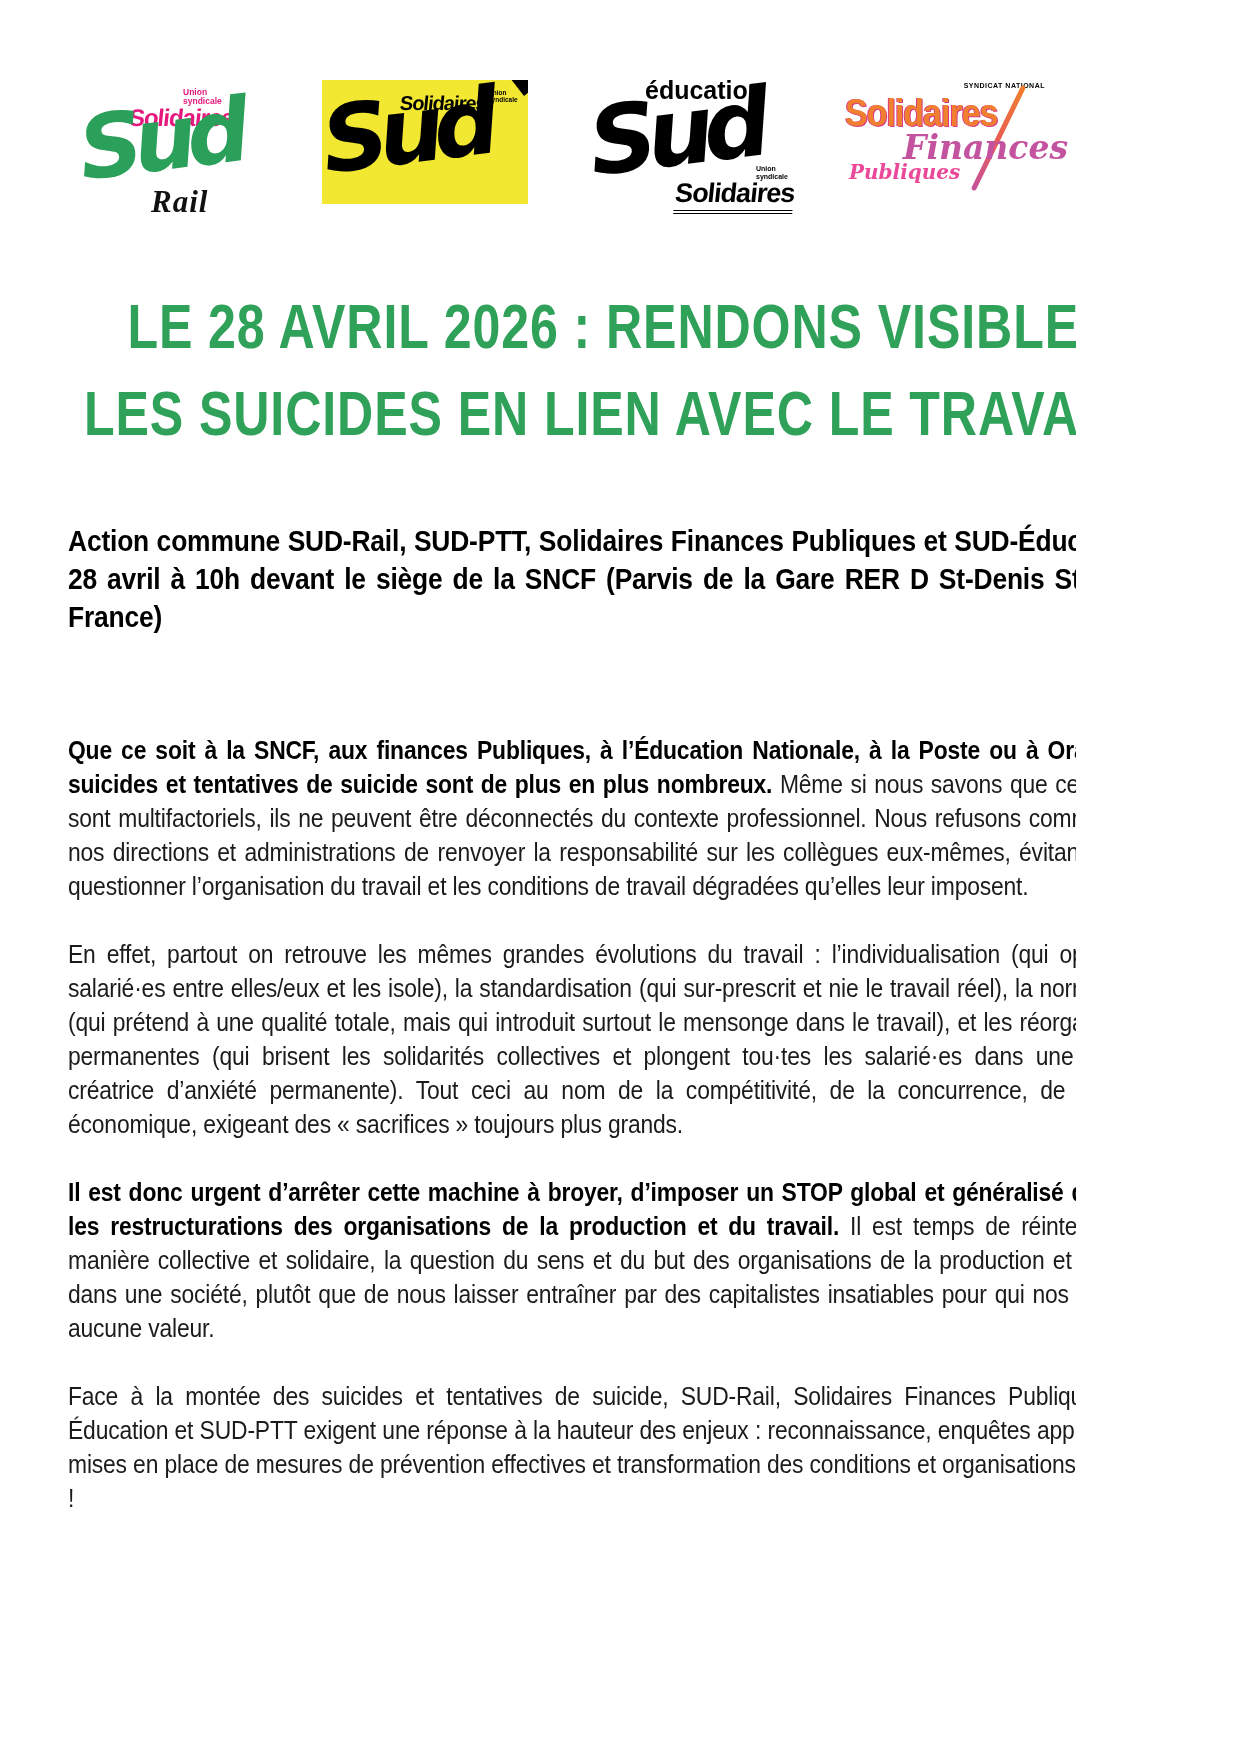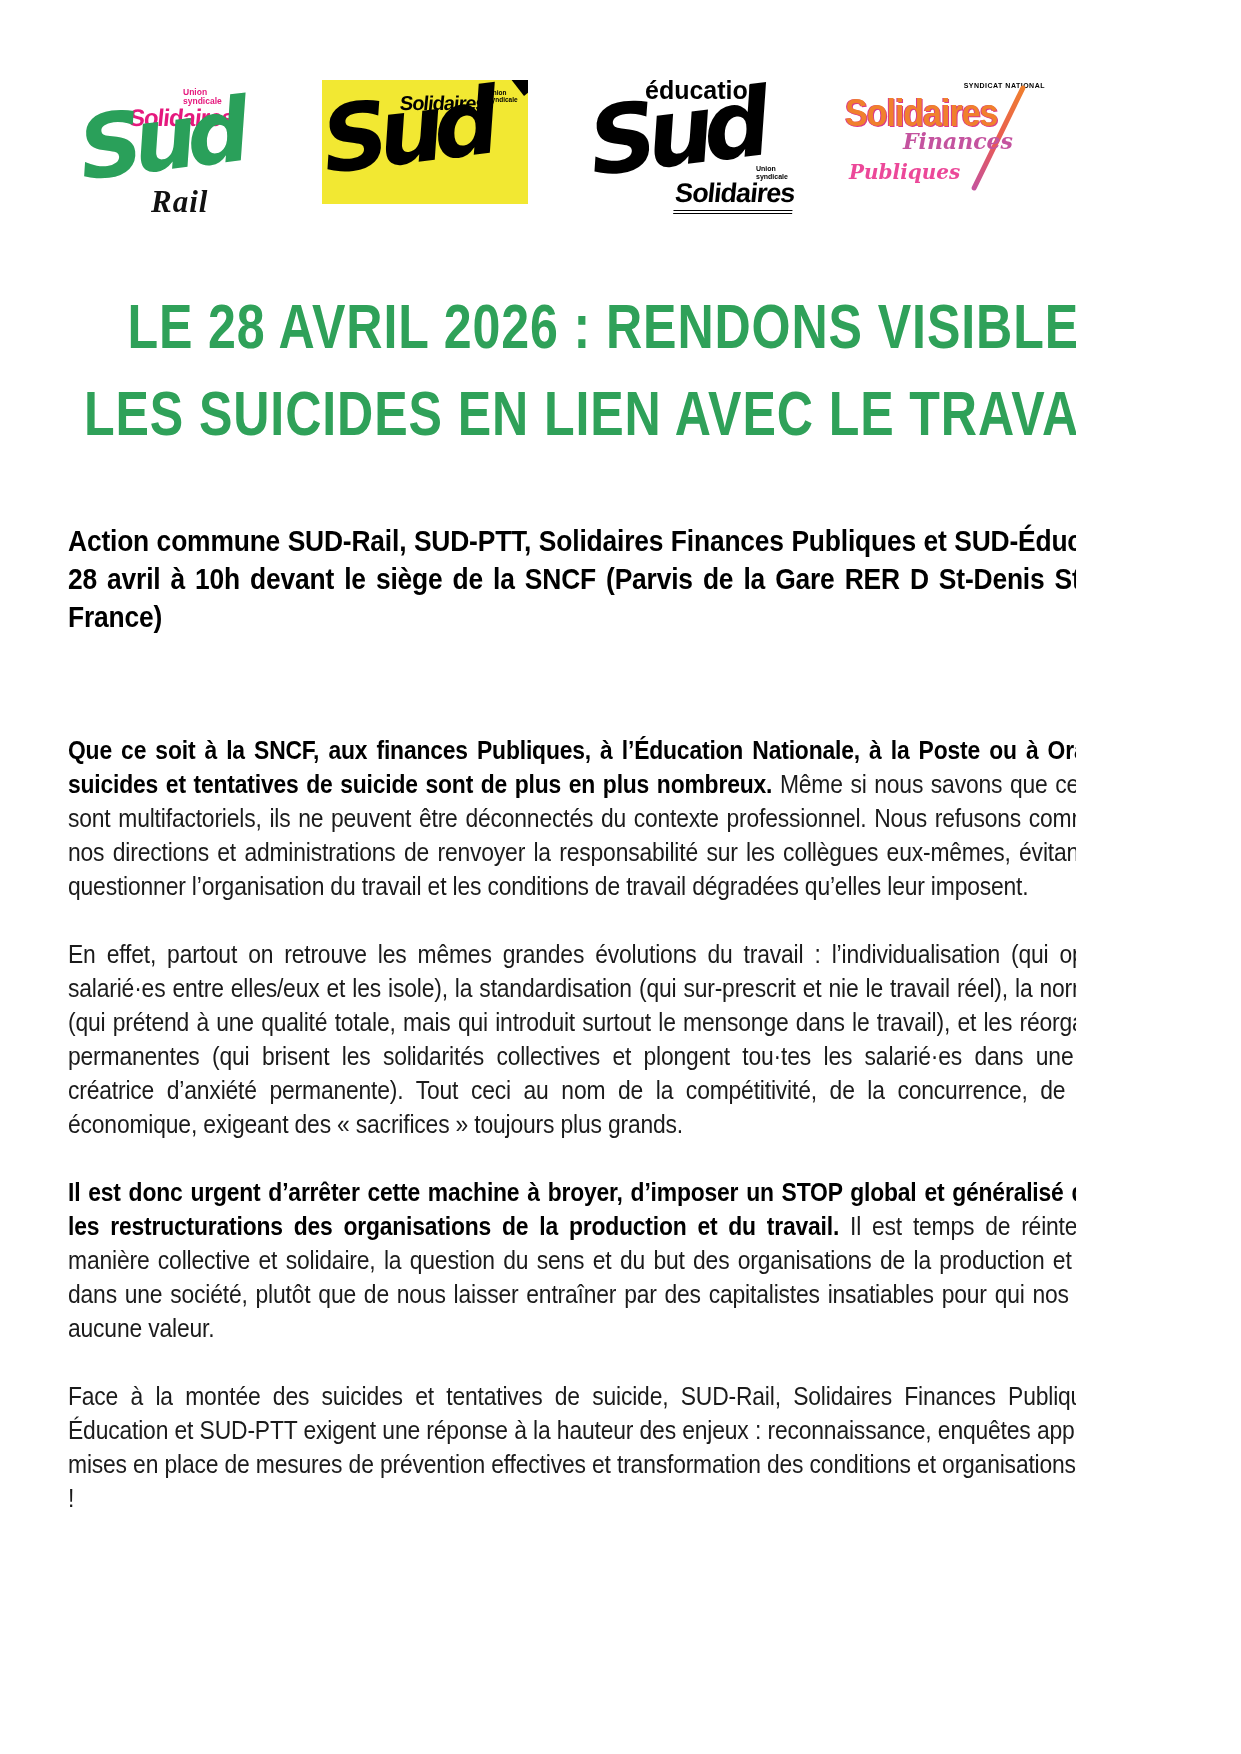--- a/index.html
+++ b/index.html
@@ -34,21 +34,21 @@
   .logo-edu .prefix{top:0;left:52px;font-size:25px;font-weight:900;color:#000;letter-spacing:0px;}
   .logo-edu .sud{top:10px;left:-4px;font-size:94px;line-height:94px;font-weight:900;font-style:italic;color:#000;letter-spacing:-10px;transform:rotate(-7deg);font-family:"DejaVu Sans",sans-serif;}
   .logo-edu .union{bottom:36px;right:2px;width:40px;font-size:7px;font-weight:700;color:#000;white-space:normal;line-height:7.5px;}
   .logo-edu .soli{bottom:2px;right:4px;font-size:27px;font-weight:900;color:#000;transform:skewX(-6deg);letter-spacing:-1px;border-bottom:4px double #000;padding-bottom:1px;}
 
   
   .logo-fp{left:845px;top:82px;width:200px;height:120px;}
   .logo-fp .synat{top:0;right:0;font-size:7px;font-weight:700;color:#000;letter-spacing:0.5px;}
   .logo-fp .soli{top:8px;left:0;font-size:34px;font-weight:900;color:#F0802D;letter-spacing:-1px;transform:scaleY(1.15);transform-origin:0 0;
      text-shadow:-1px 0 #D9398B,1px 1px 0 #D9398B;}
-  .logo-fp .fin{top:46px;left:58px;font-size:22px;font-weight:700;font-style:italic;color:#C4539F;font-family:"DejaVu Serif",serif;letter-spacing:0px;}
+  .logo-fp .fin{top:46px;left:58px;font-size:33px;font-weight:700;font-style:italic;color:#C4539F;font-family:"DejaVu Serif",serif;letter-spacing:0px;}
   .logo-fp .pub{top:78px;left:4px;font-size:20px;font-weight:700;font-style:italic;color:#ec4899;font-family:"DejaVu Serif",serif;}
   .logo-fp .swoosh{top:-2px;right:44px;width:5px;height:116px;border-radius:3px;background:linear-gradient(180deg,#F0802D 0%,#E85A55 55%,#C4539F 100%);transform:rotate(26deg);}
 
   
   .title{
     position:absolute;left:0;top:282px;width:1410px;
     transform:scale(0.88,1.12);transform-origin:0 0;
     text-align:center;color:#2FA159;
     font-weight:800;font-size:57px;line-height:78px;letter-spacing:1px;
   }

